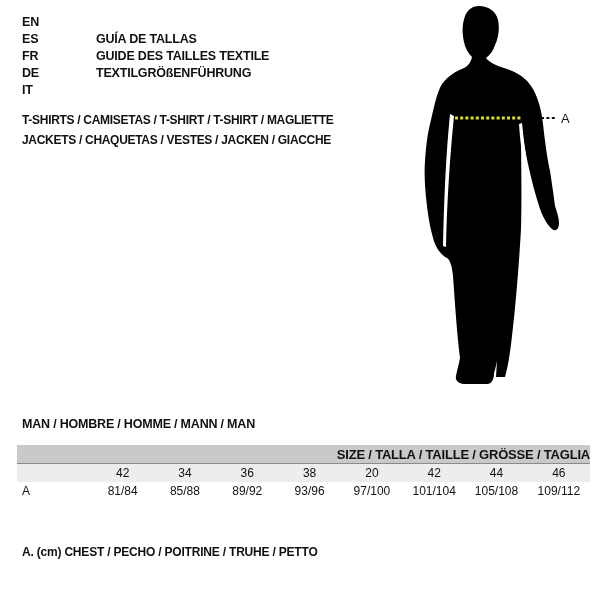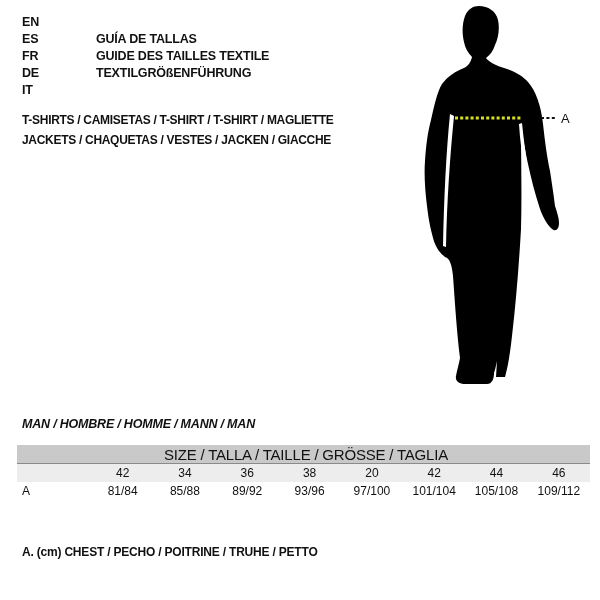--- a/index.html
+++ b/index.html
@@ -17,28 +17,28 @@
               font-size:12px; line-height:20px; letter-spacing:-0.3px; }
   
   .figure-wrap { position:absolute; left:415px; top:4px; width:160px; height:385px; }
   .silhouette-fill { fill:var(--silhouette,#000); }
   .gap-white { fill:#ffffff; }
   .measure-yellow { stroke:var(--measure_yellow,#d9e021); }
   .measure-black { stroke:#111; }
   .fig-label { font-size:13px; fill:#111; font-family:"Liberation Sans",sans-serif; }
   
   .section-title { position:absolute; left:22px; top:417px; font-weight:bold;
-                   font-size:12.5px; letter-spacing:-0.2px;font-style:italic; }
+                   font-size:12.5px; letter-spacing:-0.2px; }
   
   .size-table { position:absolute; left:17px; top:445px; width:573px;
                 border-collapse:collapse; font-size:12px; table-layout:fixed; }
-  .size-table th { background:var(--header_bar,#c9c9c9); text-align:center;
-                   font-weight:normal; height:18px; padding:0 0 0 5px;
+  .size-table th { background:var(--header_bar,#c9c9c9); text-align:right;
+                   font-weight:bold; height:18px; padding:0 0 0 5px;
                    letter-spacing:-0.2px; border-bottom:1px solid #8a8a8a;
-                   font-size:15px; }
+                   font-size:13px; }
   .size-table td { height:18px; text-align:center; padding:0; font-weight:normal; }
   .size-table td.lbl { text-align:left; padding-left:5px; }
   .size-table tr.gray td { background:var(--row_alt,#ededed); }
   col.lbl-col { width:13%; }
   
   .footnote { position:absolute; left:22px; top:545px; font-weight:bold;
               font-size:12px; letter-spacing:-0.2px; }
 </style>
 </head>
 <body>

